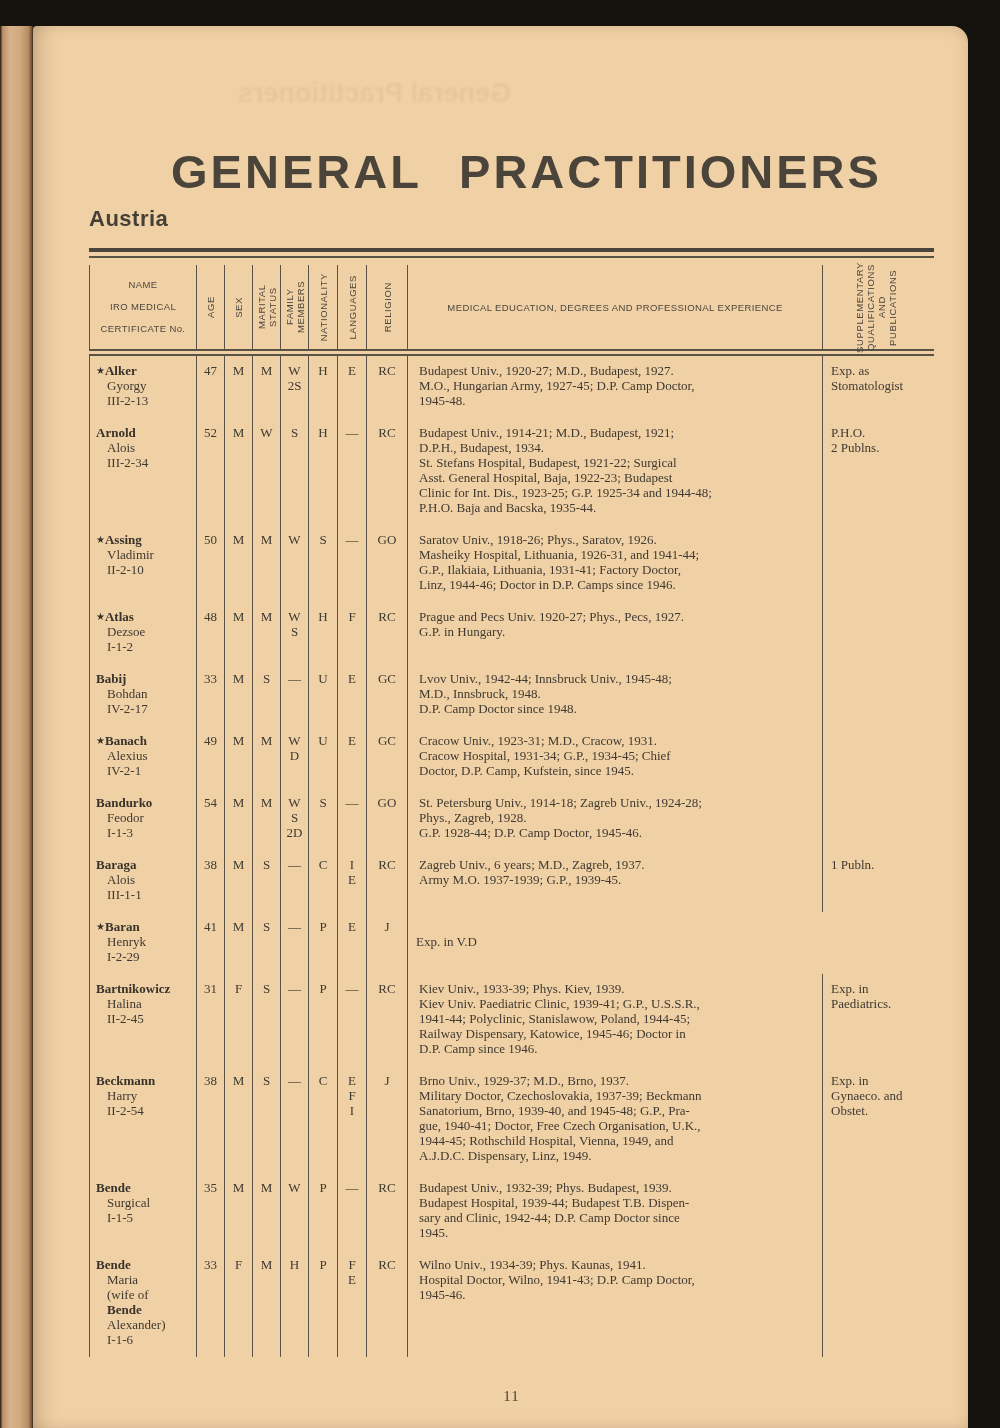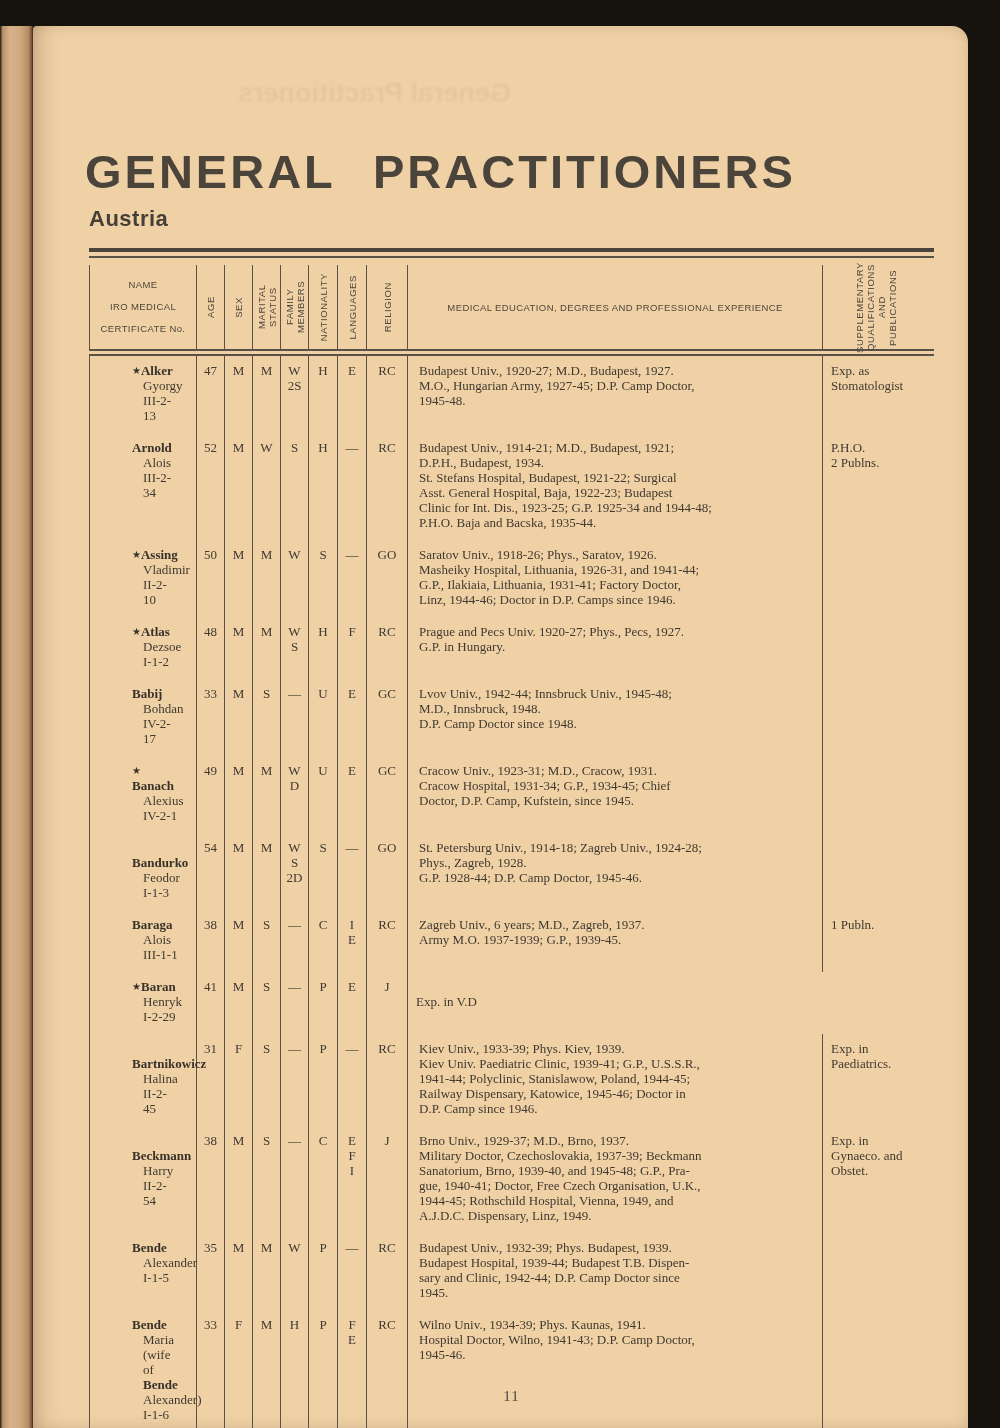--- a/index.html
+++ b/index.html
@@ -25,21 +25,21 @@
     color:#403a31;
   }
   .ghost-title{
     position:absolute;top:52px;left:58px;width:420px;
     font-family:"Liberation Sans",sans-serif;font-weight:bold;font-size:27px;
     color:#8a5a30;opacity:.09;filter:blur(1.3px);transform:scaleX(-1);
     white-space:nowrap;
   }
   .title{
     position:absolute;top:118px;left:0;width:100%;padding-left:52px;box-sizing:border-box;
-    text-align:left;
+    text-align:center;
     font-family:"Liberation Sans",sans-serif;font-weight:bold;
     font-size:47px;letter-spacing:3px;word-spacing:22px;color:#4a443b;
   }
   .country{
     position:absolute;top:180px;left:56px;
     font-family:"Liberation Sans",sans-serif;font-weight:bold;
     font-size:22px;color:#453f36;letter-spacing:.5px;
   }
   .tablewrap{position:absolute;top:222px;left:56px;width:845px;}
   .rule-thin{height:2px;background:#5a5247;}
@@ -58,21 +58,21 @@
   .h-name{line-height:22px;white-space:pre-line;}
   .vlabel{writing-mode:vertical-rl;transform:rotate(180deg);white-space:pre-line;line-height:11px;letter-spacing:.6px;}
   .h-edu{padding:0 30px;}
   .dblrule{height:1.5px;background:#5a5247;}
   .dblgap{height:3.5px;}
   .tbody{border-left:1.5px solid #5a5247;display:block;}
   .trow{display:grid;grid-template-columns:107px 28px 28px 28px 28px 29px 29px 41px 415px 106px;}
   .cell{border-right:1.5px solid #5a5247;padding-top:7px;padding-bottom:10px;
     font-size:13px;line-height:15px;color:#3f3930;}
   .cell:last-child{border-right:none;}
-  .c-name{padding-left:6px;padding-right:17px;margin-left:36px;}
+  .c-name{padding-left:6px;padding-right:17px;}
   .c-name .b{font-weight:bold;color:#38322a;}
   .c-name .ind{padding-left:11px;}
   .star{display:inline-block;font-size:10px;vertical-align:1px;color:#38322a;}
   .c-mid{text-align:center;white-space:pre-line;}
   .c-edu{padding-left:11px;padding-right:20px;white-space:pre-line;}
   .c-supp{padding-left:8px;padding-right:2px;white-space:pre-line;}
   .pagenum{
     position:absolute;top:1362px;left:56px;width:845px;text-align:center;
     font-size:15px;color:#4c463d;letter-spacing:1px;
   }
@@ -354,21 +354,21 @@
 1944-45; Rothschild Hospital, Vienna, 1949, and
 A.J.D.C. Dispensary, Linz, 1949.</div>
     <div class="cell c-supp f-supplementary">Exp. in
 Gynaeco. and
 Obstet.</div>
   </div>
 
   <div class="trow">
     <div class="cell c-name">
             <div><span class="star"></span><span class="b">Bende</span></div>
-            <div class="ind">Alexander</div>
+            <div class="ind">Surgical</div>
             <div class="ind">I-1-5</div>
           </div>
     <div class="cell c-mid f-age">35</div>
     <div class="cell c-mid f-sex">M</div>
     <div class="cell c-mid f-marital">M</div>
     <div class="cell c-mid f-family">W</div>
     <div class="cell c-mid f-nationality">P</div>
     <div class="cell c-mid f-languages">—</div>
     <div class="cell c-mid f-religion">RC</div>
     <div class="cell c-edu f-education">Budapest Univ., 1932-39; Phys. Budapest, 1939.

